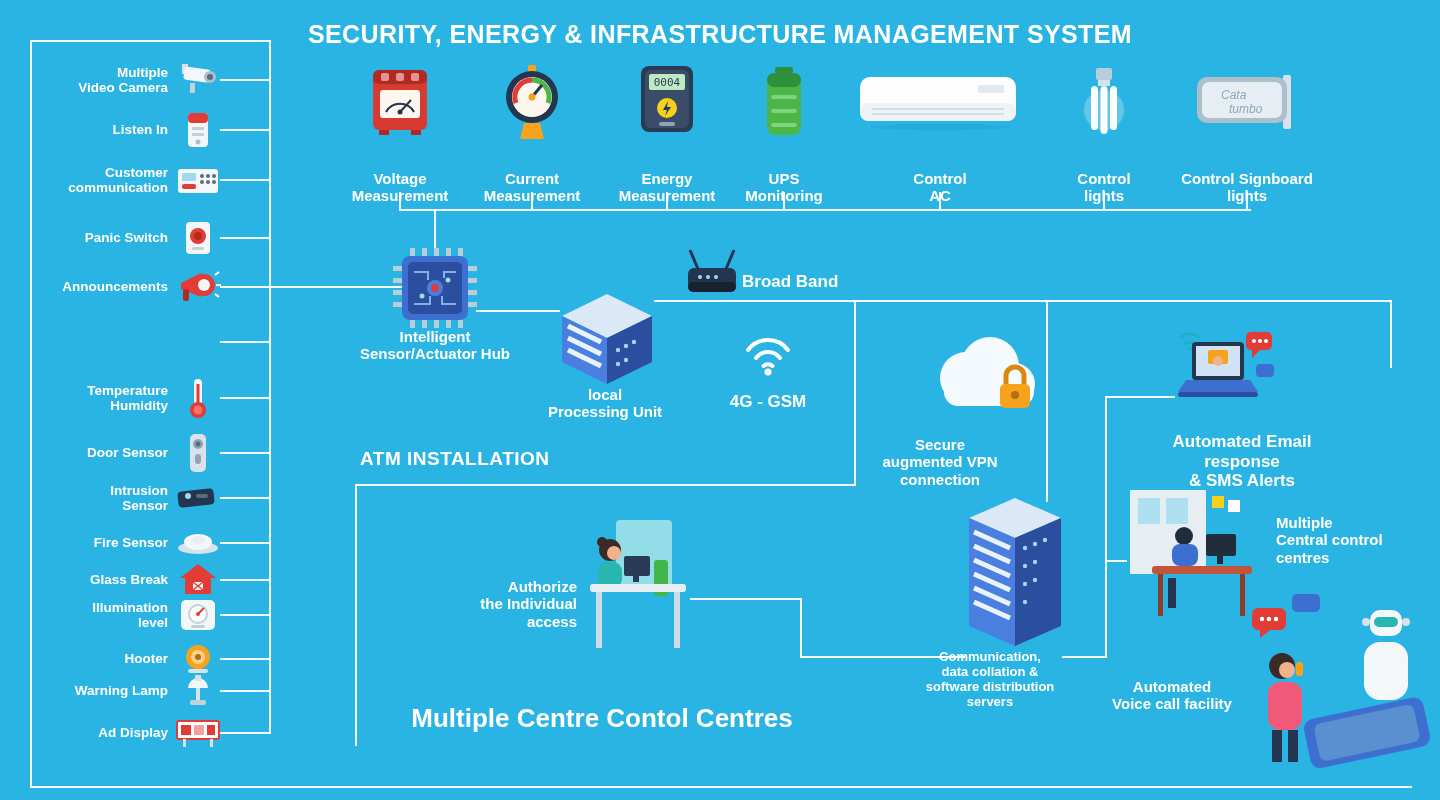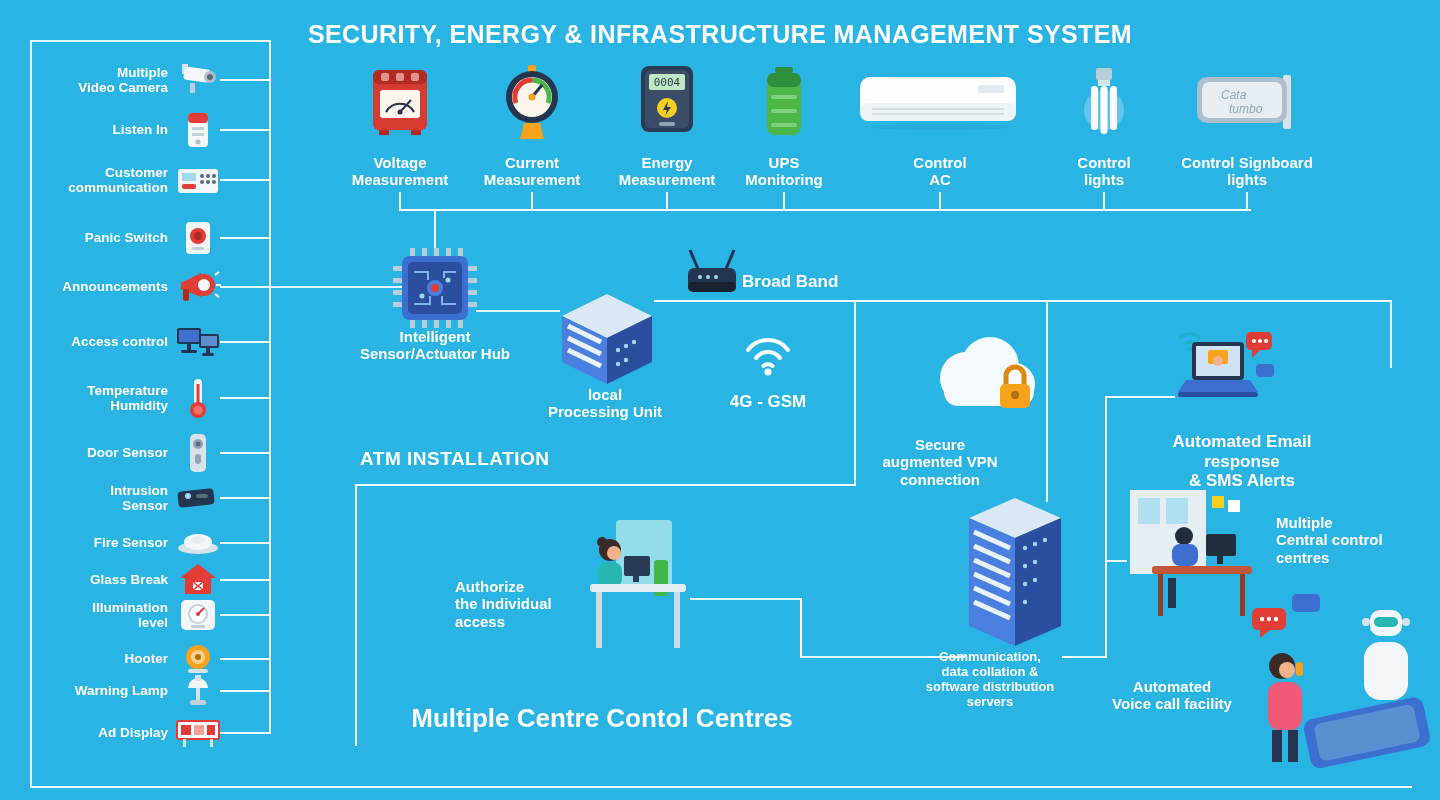--- a/index.html
+++ b/index.html
@@ -9,21 +9,21 @@
   .icon{position:absolute;z-index:2;display:flex;align-items:center;justify-content:center;}
   .label{position:absolute;color:#fff;font-weight:700;white-space:pre-line;line-height:1.15;z-index:3;}
   .center{transform:translateX(-50%);text-align:center;}
   .title{left:50%;transform:translateX(-50%);top:20px;font-size:25px;letter-spacing:.4px;white-space:nowrap;}
   .srow{position:absolute;left:38px;display:flex;align-items:center;height:48px;z-index:2;}
   .slabel{width:130px;text-align:right;font-size:13.5px;color:#fff;font-weight:700;
           white-space:pre-line;line-height:1.12;}
   .sicon{width:52px;display:flex;justify-content:center;align-items:center;margin-left:4px;}
   .tdev{position:absolute;top:56px;width:170px;display:flex;flex-direction:column;align-items:center;z-index:2;}
   .ticon{height:92px;display:flex;align-items:center;justify-content:center;}
-  .tlabel{margin-top:6px;font-size:15px;font-weight:700;color:#fff;text-align:center;
+  .tlabel{margin-top:22px;font-size:15px;font-weight:700;color:#fff;text-align:center;
           white-space:pre-line;line-height:1.15;}
 </style>
 </head>
 <body>
 
 <div class="canvas" style="background: rgb(42, 180, 227);">
 
   <div class="line" style="left:30px;top:40px;width:2px;height:748px"></div>
   <div class="line" style="left:30px;top:40px;width:241px;height:2px"></div>
   <div class="line" style="left:30px;top:786px;width:1382px;height:2px"></div>
@@ -132,35 +132,20 @@
     <div class="sicon">
         <svg width="46" height="40">
           <polygon points="6,16 26,6 26,30 6,22" fill="#e23c36"></polygon>
           <circle cx="29" cy="18" r="11" fill="#e23c36"></circle>
           <circle cx="29" cy="18" r="6" fill="#f4f7fa"></circle>
           <rect x="8" y="22" width="6" height="12" rx="2" fill="#b02a22"></rect>
           <path d="M40 8 l4 -3 M41 18 l5 0 M40 27 l4 3" stroke="#fff" stroke-width="2" fill="none"></path>
         </svg>
       </div>
   </div>
-  <div class="srow" style="top:318px">
-    <div class="slabel">Access control</div>
-    <div class="sicon">
-        <svg width="46" height="36">
-          <rect x="2" y="4" width="24" height="16" rx="2" fill="#24354f"></rect>
-          <rect x="4" y="6" width="20" height="12" fill="#3d6fd0"></rect>
-          <rect x="12" y="20" width="4" height="6" fill="#24354f"></rect>
-          <rect x="6" y="26" width="16" height="3" rx="1.5" fill="#24354f"></rect>
-          <rect x="24" y="10" width="20" height="14" rx="2" fill="#24354f"></rect>
-          <rect x="26" y="12" width="16" height="10" fill="#5a8fd0"></rect>
-          <rect x="31" y="24" width="4" height="5" fill="#24354f"></rect>
-          <rect x="27" y="29" width="12" height="3" rx="1.5" fill="#24354f"></rect>
-        </svg>
-      </div>
-  </div>
   <div class="srow" style="top:374px">
     <div class="slabel">Temperature
 Humidity</div>
     <div class="sicon">
         <svg width="26" height="44">
           <rect x="9" y="3" width="8" height="26" rx="4" fill="#f4f7fa"></rect>
           <rect x="11.5" y="8" width="3" height="20" fill="#e23c36"></rect>
           <circle cx="13" cy="34" r="8" fill="#e23c36"></circle>
           <circle cx="13" cy="34" r="4.5" fill="#f4716c"></circle>
         </svg>
@@ -511,21 +496,21 @@
         <circle cx="26" cy="32" r="5" fill="#3a2b28"></circle>
         <circle cx="38" cy="43" r="7" fill="#f2b28c"></circle>
         <rect x="22" y="52" width="24" height="26" rx="9" fill="#27b6b0"></rect>
         <rect x="48" y="46" width="26" height="20" rx="2" fill="#2a3b55"></rect>
         <rect x="57" y="66" width="6" height="6" fill="#2a3b55"></rect>
         <rect x="14" y="74" width="96" height="8" rx="3" fill="#e7eef3"></rect>
         <rect x="20" y="82" width="6" height="56" fill="#cfdce5"></rect>
         <rect x="98" y="82" width="6" height="56" fill="#cfdce5"></rect>
       </svg>
   </div>
-  <div class="label" style="left:455px;top:578px;width:122px;font-size:15px">Authorize
+  <div class="label" style="left:455px;top:578px;width:122px;text-align:right;font-size:15px">Authorize
 the Individual
 access</div>
 
   <div class="icon" style="left:963px;top:496px">
     <svg width="104" height="156">
         <polygon points="52,2 98,22 52,42 6,22" fill="#dbe9f6"></polygon>
         <polygon points="6,22 52,42 52,150 6,130" fill="#4a7fe0"></polygon>
         <polygon points="98,22 52,42 52,150 98,130" fill="#2b4f9e"></polygon>
         <g stroke="#e9f3fb" stroke-width="5">
           <line x1="11" y1="36" x2="47" y2="52"></line>

